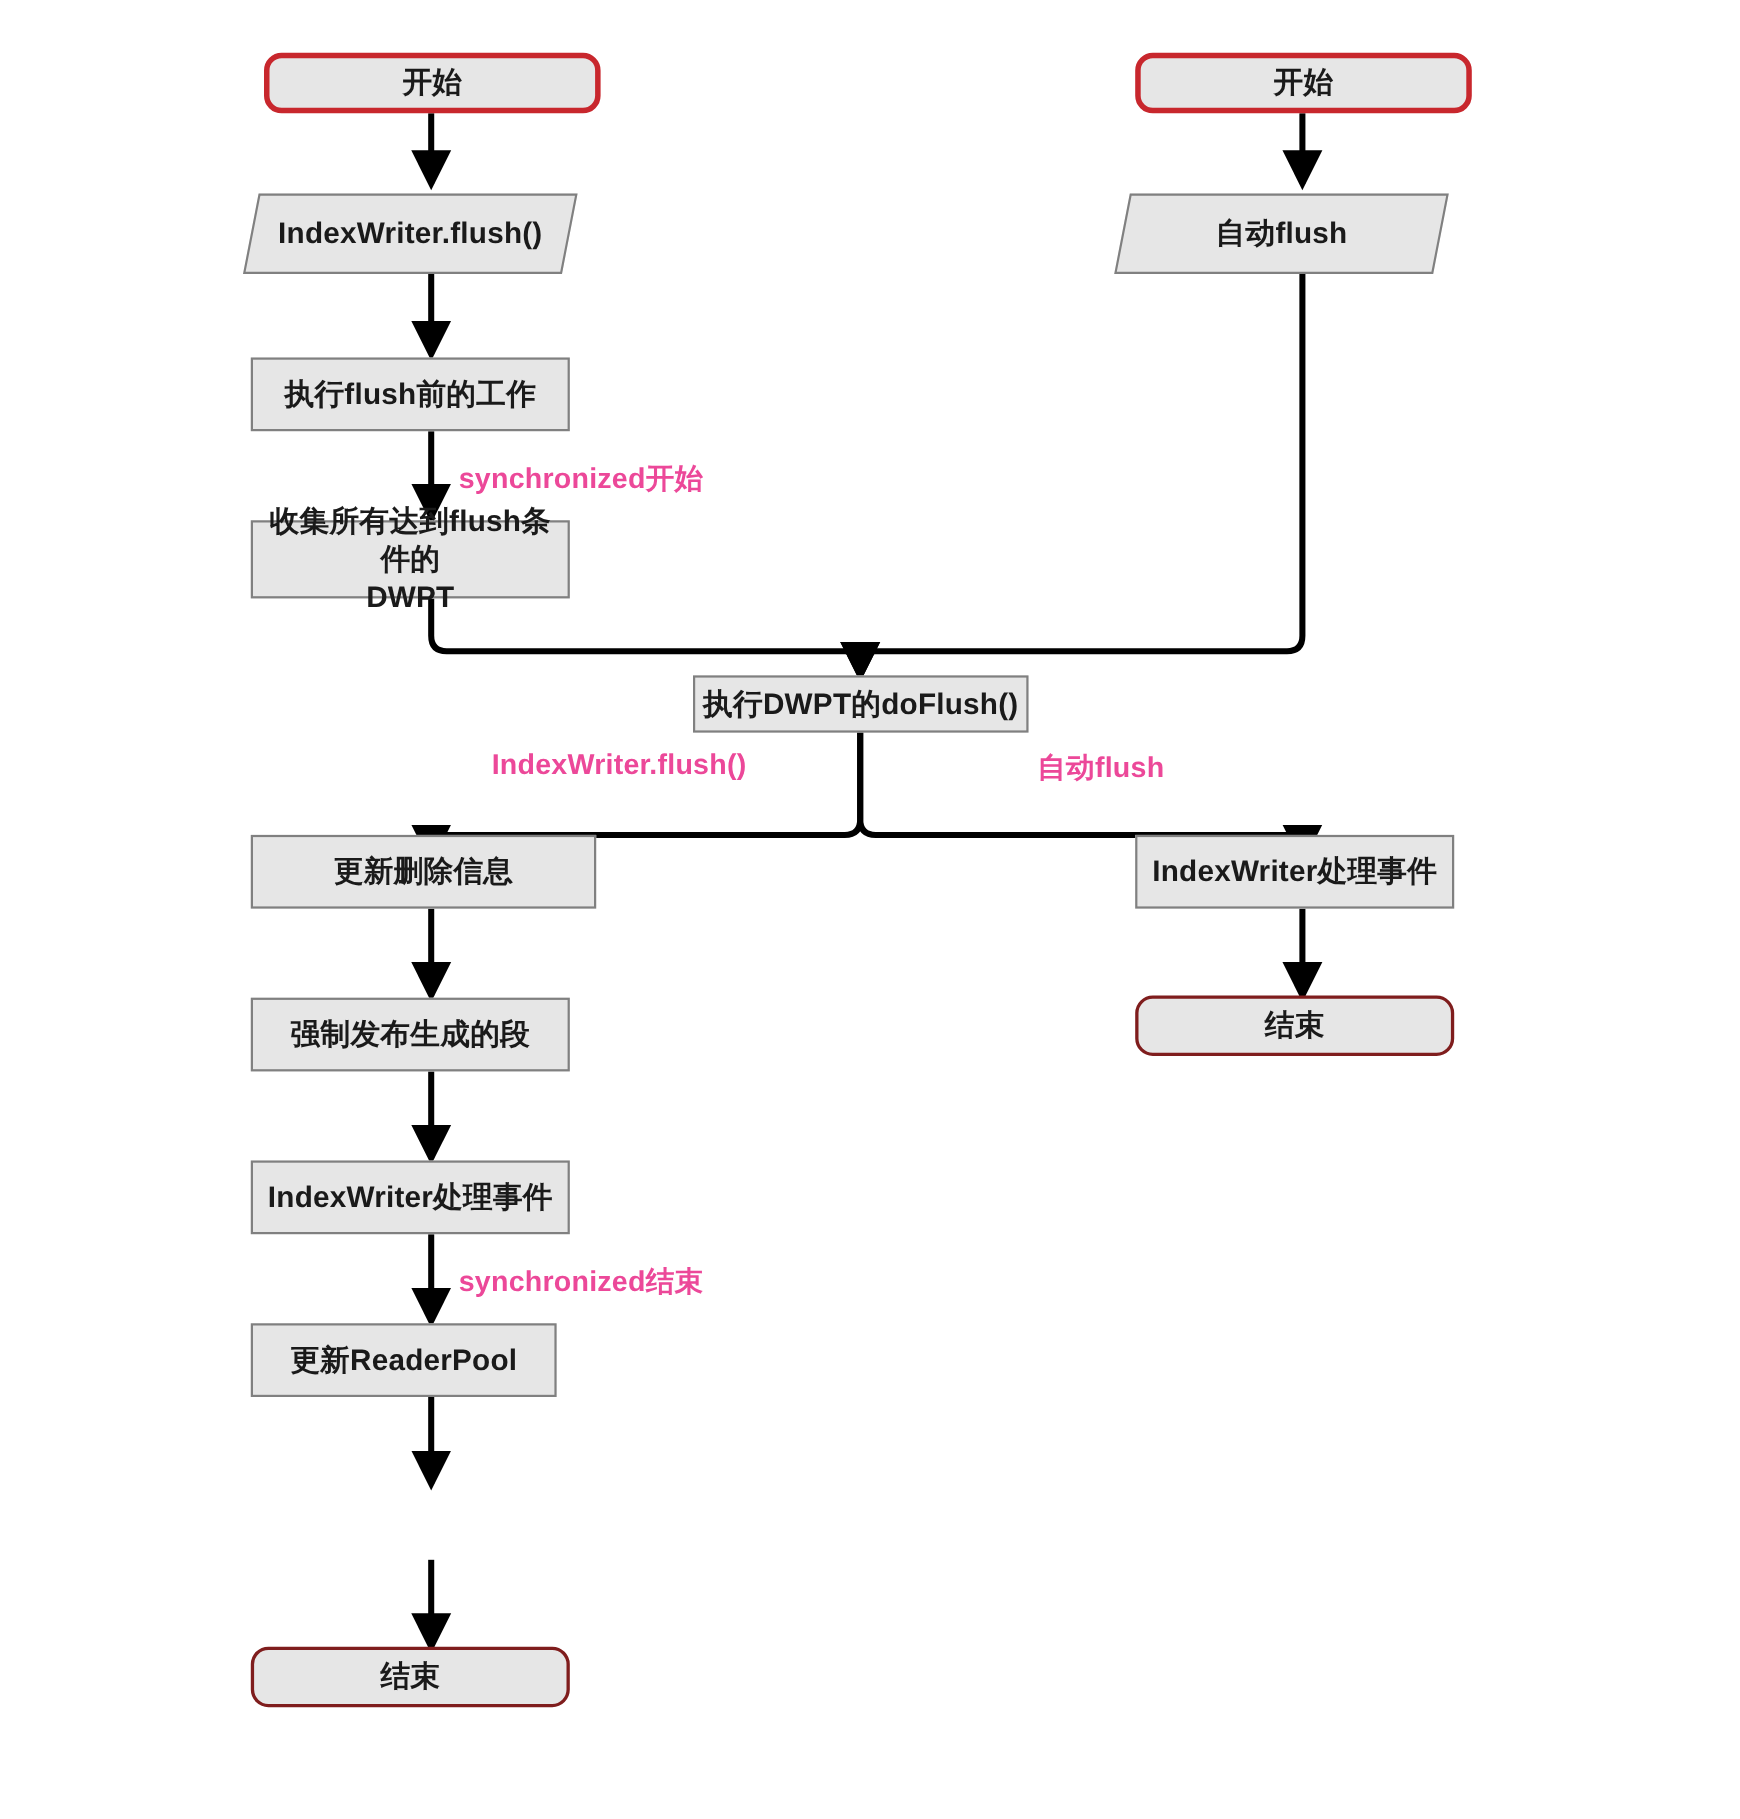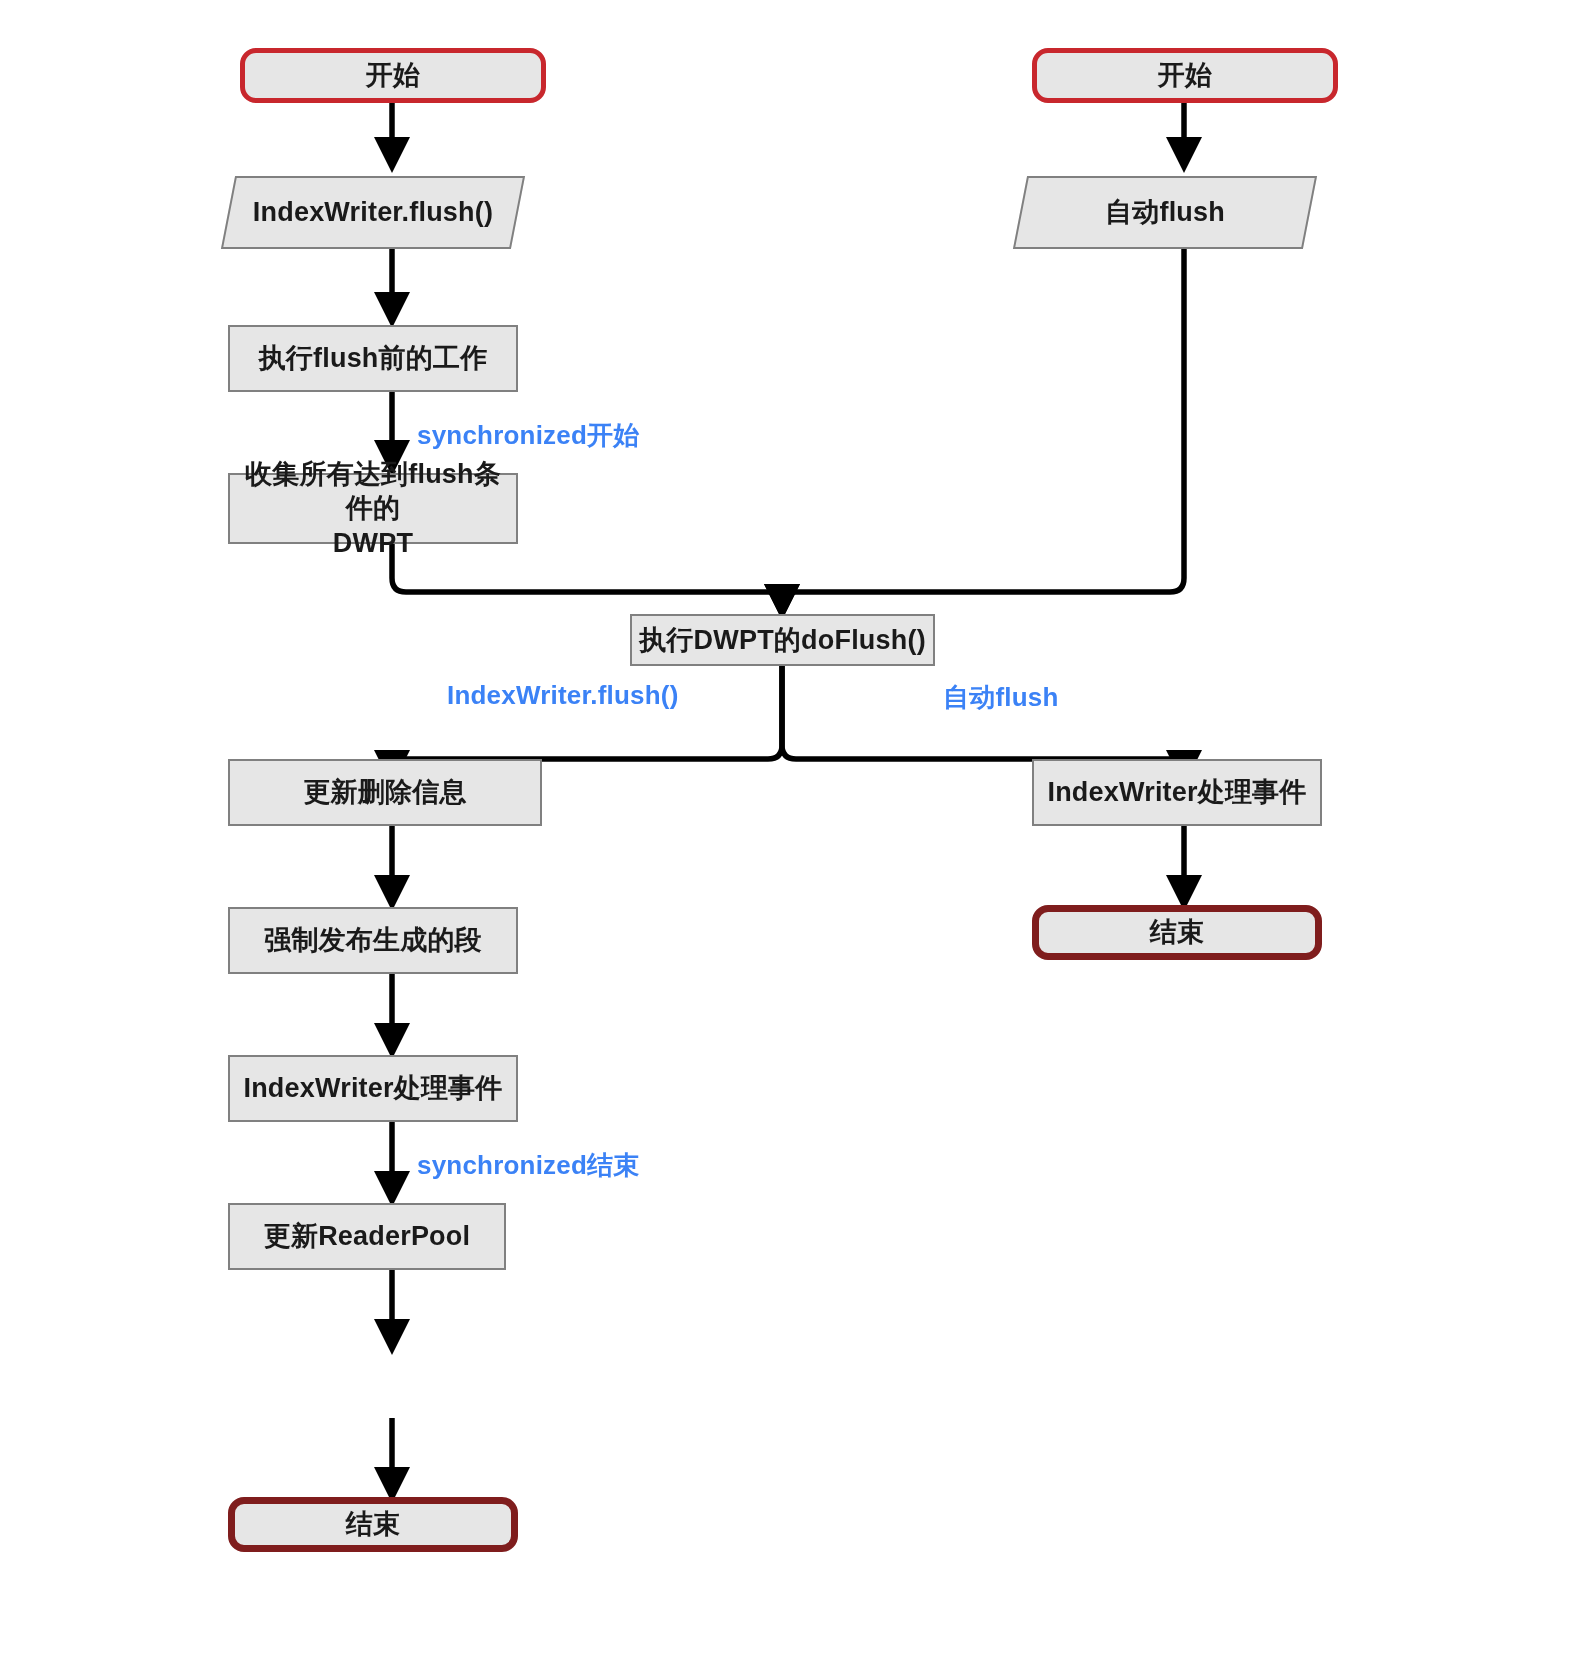--- a/index.html
+++ b/index.html
@@ -40,21 +40,21 @@
     letter-spacing: 0.2px;
   }
   .node.process {
     border: 2px solid #808080;
   }
   .node.terminator-start {
     border: 5px solid #c8272d;
     border-radius: 16px;
   }
   .node.terminator-end {
-    border: 7px solid #7f1d1d;
+    border: 3px solid #7f1d1d;
     border-radius: 16px;
   }
   .node.io {
     border: none;
     background: transparent;
   }
   .io .io-shape {
     position: absolute;
     left: 0; top: 0;
     width: 100%;
@@ -70,21 +70,21 @@
   }
   .node-label {
     position: relative;
     z-index: 2;
     padding: 0 6px;
     white-space: pre-line;
   }
   .edge-label {
     position: absolute;
     font-size: 26px;
-    color: #3b82f6;
+    color: #ec4899;
     white-space: nowrap;
     letter-spacing: 0.2px;
   }
 </style>
 </head>
 <body>
 
 <div id="canvas">
 
   <svg id="edges" viewBox="0 0 1582 1654" xmlns="http://www.w3.org/2000/svg">

